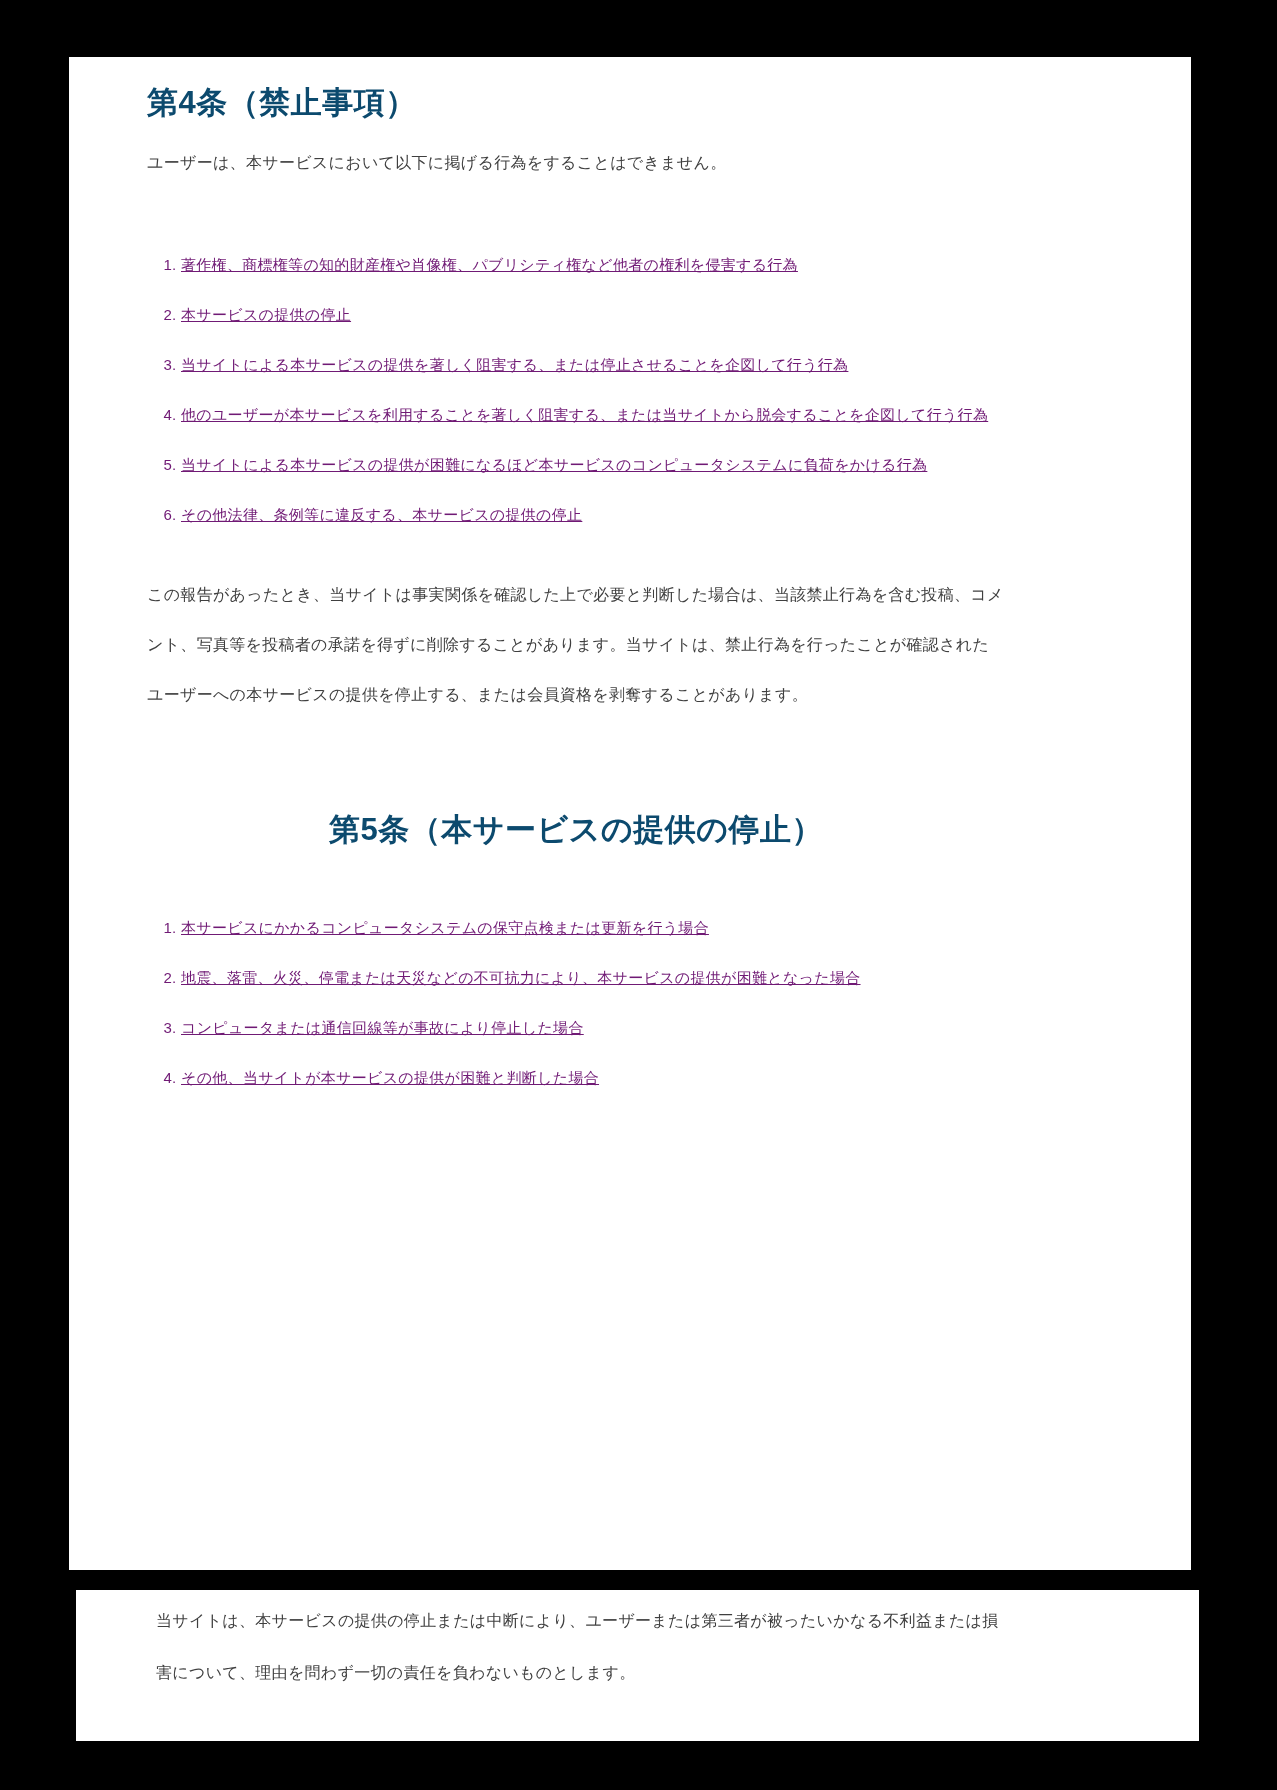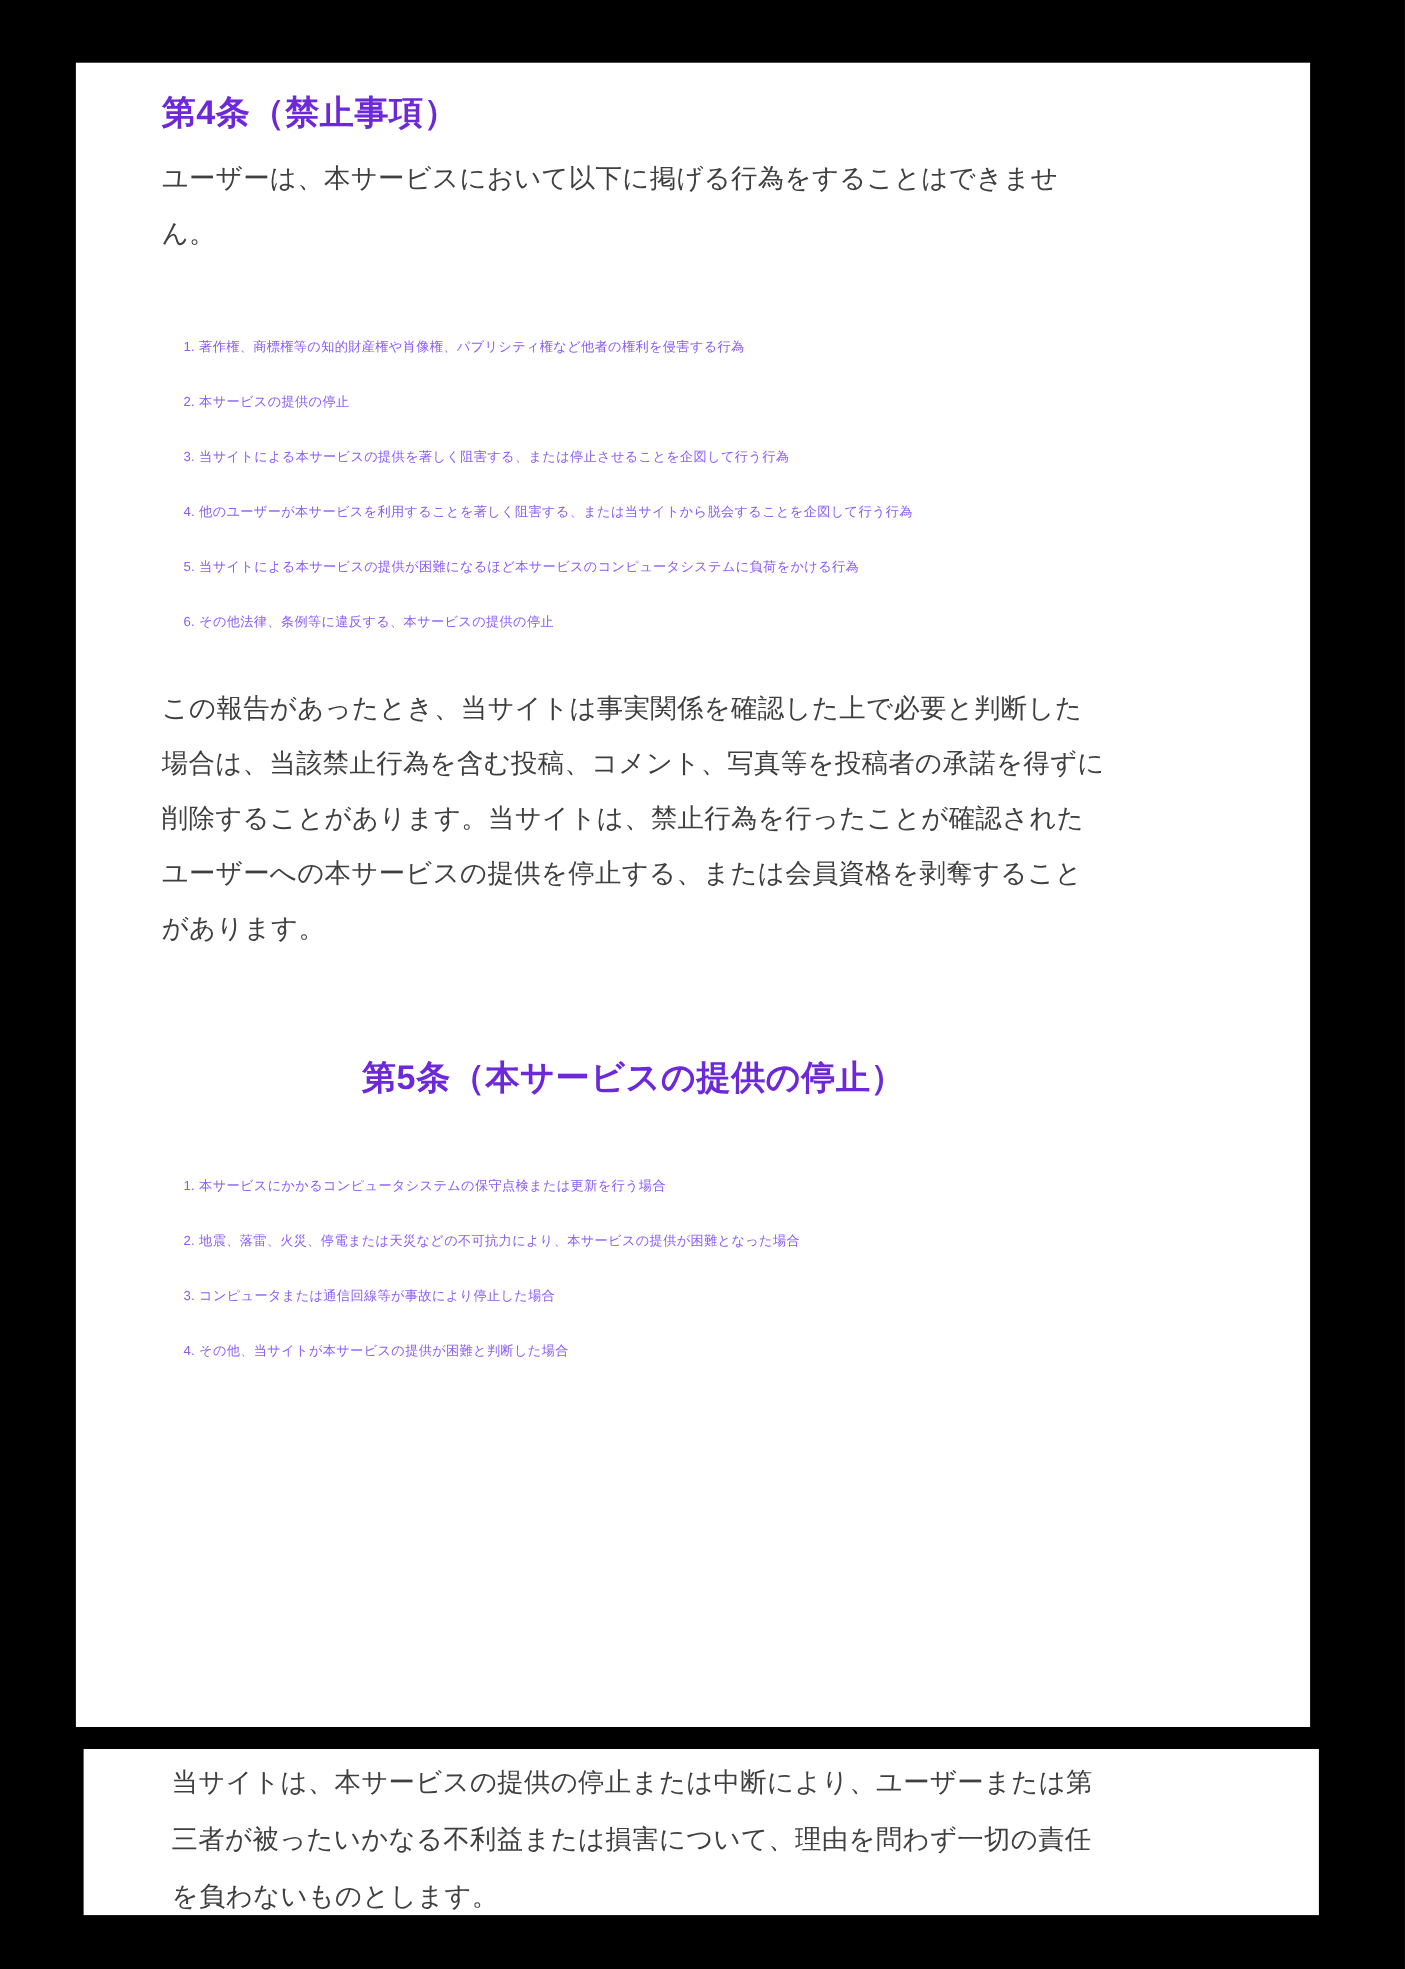--- a/index.html
+++ b/index.html
@@ -38,46 +38,47 @@
     overflow: hidden;
   }
   .content {
     width: 858px;
   }
   h2.article-heading {
     margin: 0 0 14px 0;
     font-size: 31px;
     line-height: 43px;
     font-weight: bold;
-    color: #6d28d9;
+    color: #0c4a6e;
     letter-spacing: 0.5px;
   }
   h2.article-heading.second {
     margin-top: 88px;
     text-align: center;
   }
   p.body-text {
     margin: 0;
-    font-size: 24px;
+    font-size: 16px;
     line-height: 50px;
     letter-spacing: 0.3px;
     color: #3f3f3f;
   }
   ol.clause-list {
     margin: 52px 0 30px 0;
     padding-left: 34px;
   }
   ol.clause-list.last {
     margin-bottom: 0;
   }
   ol.clause-list li {
-    font-size: 12px;
+    font-size: 15px;
     line-height: 50px;
     letter-spacing: 0.3px;
-    color: #8b5cf6;
+    color: #701a75;
+    text-decoration: underline;
   }
   .card-footer p.body-text {
     line-height: 52px;
     width: 858px;
   }
 </style>
 </head>
 <body>
 
 <div class="page">

